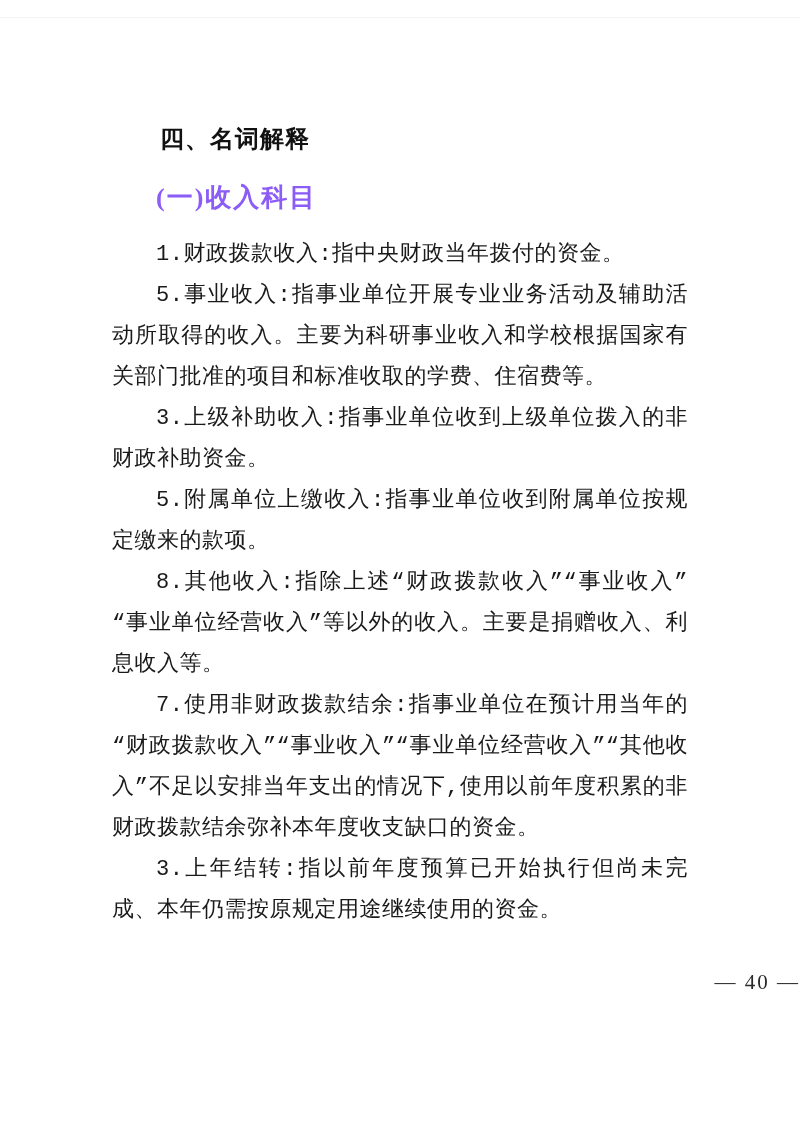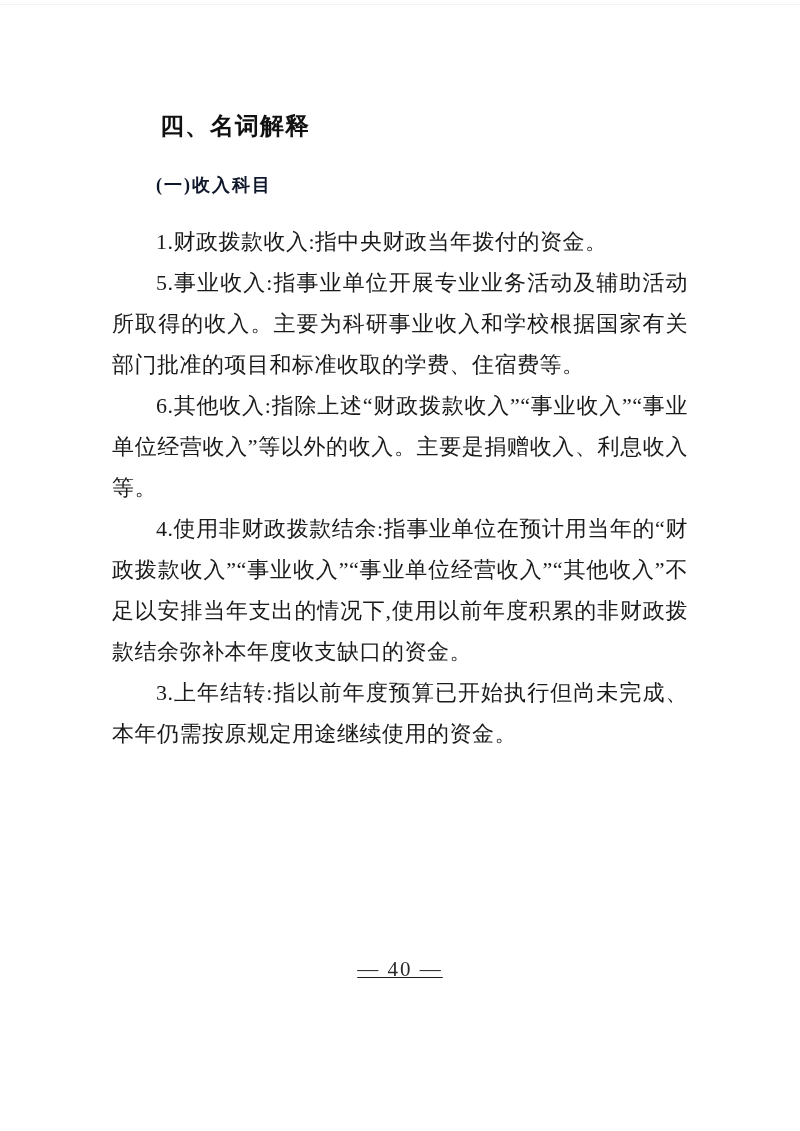--- a/index.html
+++ b/index.html
@@ -4,21 +4,21 @@
 <style>
   html, body {
     margin: 0;
     padding: 0;
     background: #ffffff;
   }
   .page {
     position: relative;
     width: 800px;
     height: 1034px;
-    margin: 4px auto;
+    margin: 17px auto;
     background: #ffffff;
     box-sizing: border-box;
     padding: 106px 112px 0 112px;
     border-top: 1px solid #f2f2f2;
     overflow: hidden;
     color: #1a1a1a;
   }
   .doc-title {
     margin: 0;
     padding-left: 48px;          
@@ -27,68 +27,69 @@
     font-size: 24px;
     line-height: 30px;
     color: #111111;
     letter-spacing: 1px;
   }
   .doc-subtitle {
     margin: 30px 0 0 0;
     padding-left: 44px;          
     font-family: "Liberation Serif", "DejaVu Serif", serif;
     font-weight: 700;
-    font-size: 18px;
+    font-size: 26px;
     line-height: 28px;
-    color: #0f172a;
+    color: #8b5cf6;
     letter-spacing: 2px;
   }
   .doc-body {
     margin-top: 22px;
   }
   .doc-body p {
     margin: 0;
-    font-family: Liberation Serif, serif;
+    font-family: Liberation Mono, monospace;
     font-size: 22px;
     line-height: 41px;
     text-indent: 2em;
     text-align: justify;
     text-justify: inter-ideograph;
     letter-spacing: 0.5px;
     color: #1a1a1a;
   }
   .page-footer {
     position: absolute;
     left: 0;
     right: 0;
     bottom: 56px;
-    text-align: center;
-    text-decoration: underline;
+    text-align: right;
   }
   .page-number {
     font-family: "Liberation Serif", "DejaVu Serif", serif;
     font-size: 21px;
     color: #2a2a2a;
     letter-spacing: 2px;
   }
 </style>
 </head>
 <body>
 
 <div class="page">
 
   <h1 class="doc-title">四、名词解释</h1>
 
   <h2 class="doc-subtitle">(一)收入科目</h2>
 
   <div class="doc-body">
     <p>1.财政拨款收入:指中央财政当年拨付的资金。</p>
     <p>5.事业收入:指事业单位开展专业业务活动及辅助活动所取得的收入。主要为科研事业收入和学校根据国家有关部门批准的项目和标准收取的学费、住宿费等。</p>
-    <p>6.其他收入:指除上述“财政拨款收入”“事业收入”“事业单位经营收入”等以外的收入。主要是捐赠收入、利息收入等。</p>
-    <p>4.使用非财政拨款结余:指事业单位在预计用当年的“财政拨款收入”“事业收入”“事业单位经营收入”“其他收入”不足以安排当年支出的情况下,使用以前年度积累的非财政拨款结余弥补本年度收支缺口的资金。</p>
+    <p>3.上级补助收入:指事业单位收到上级单位拨入的非财政补助资金。</p>
+    <p>5.附属单位上缴收入:指事业单位收到附属单位按规定缴来的款项。</p>
+    <p>8.其他收入:指除上述“财政拨款收入”“事业收入”“事业单位经营收入”等以外的收入。主要是捐赠收入、利息收入等。</p>
+    <p>7.使用非财政拨款结余:指事业单位在预计用当年的“财政拨款收入”“事业收入”“事业单位经营收入”“其他收入”不足以安排当年支出的情况下,使用以前年度积累的非财政拨款结余弥补本年度收支缺口的资金。</p>
     <p>3.上年结转:指以前年度预算已开始执行但尚未完成、本年仍需按原规定用途继续使用的资金。</p>
   </div>
 
   <div class="page-footer">
     <span class="page-number">— 40 —</span>
   </div>
 
 </div>
 
 </body></html>

